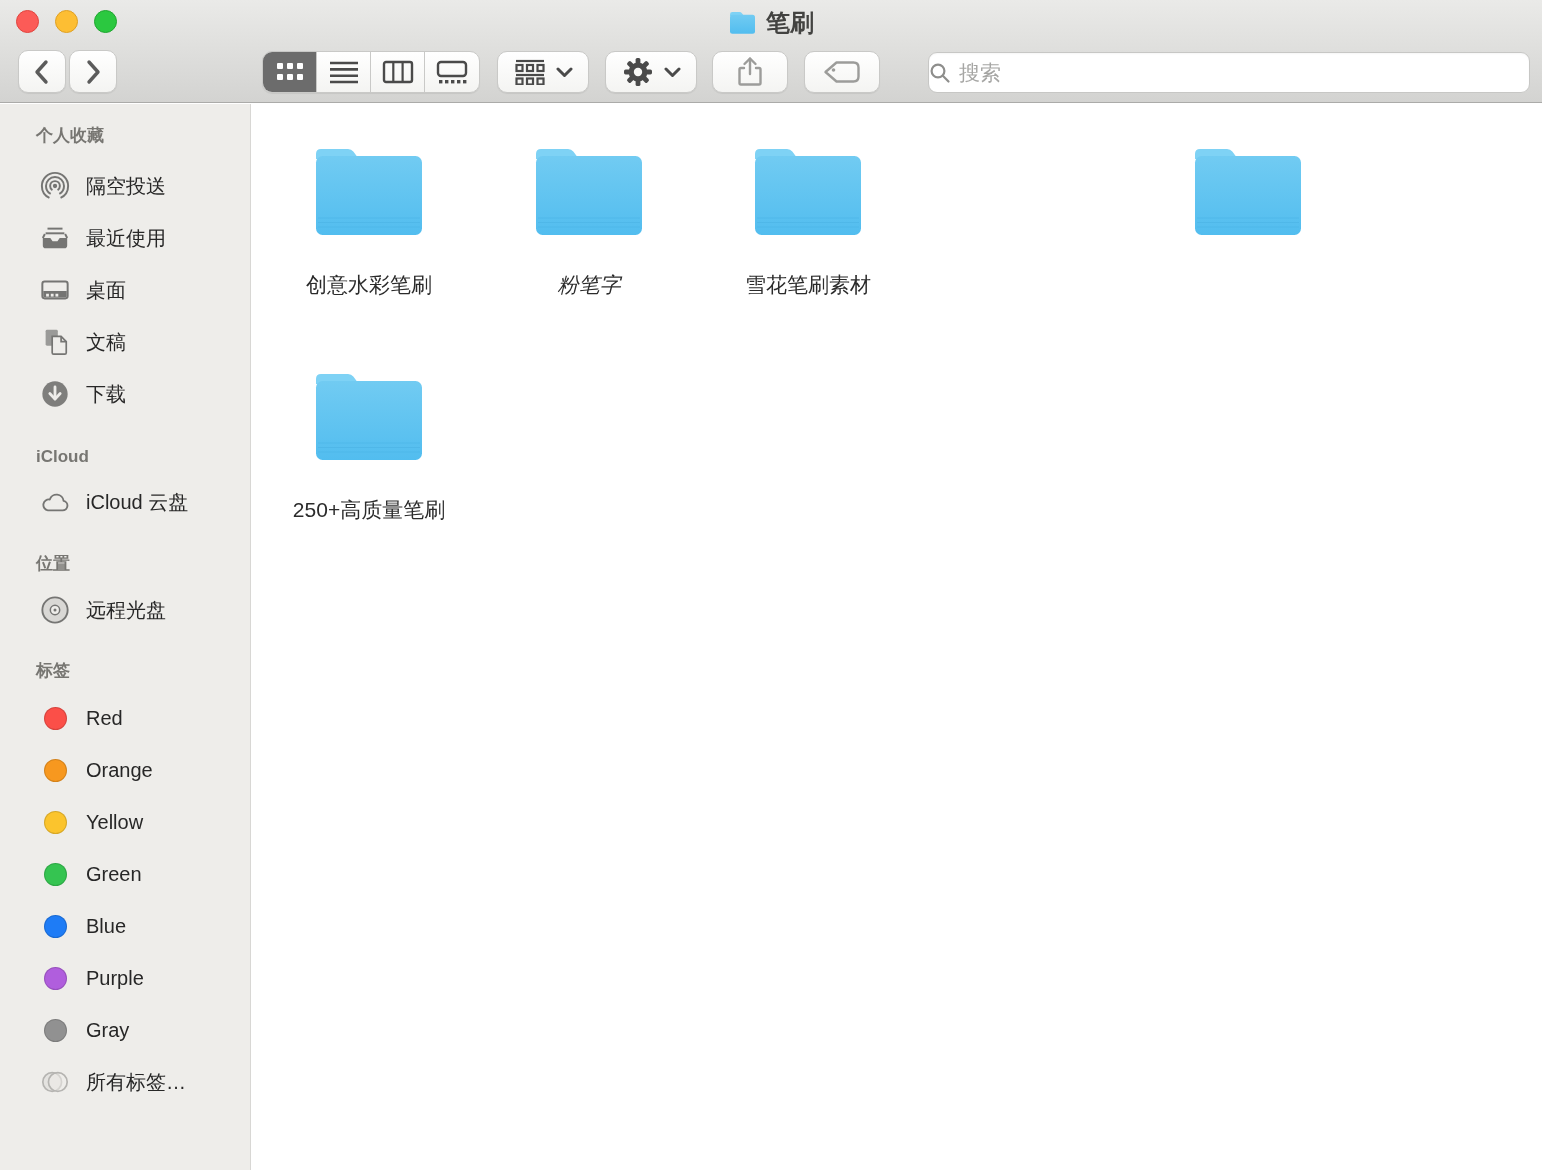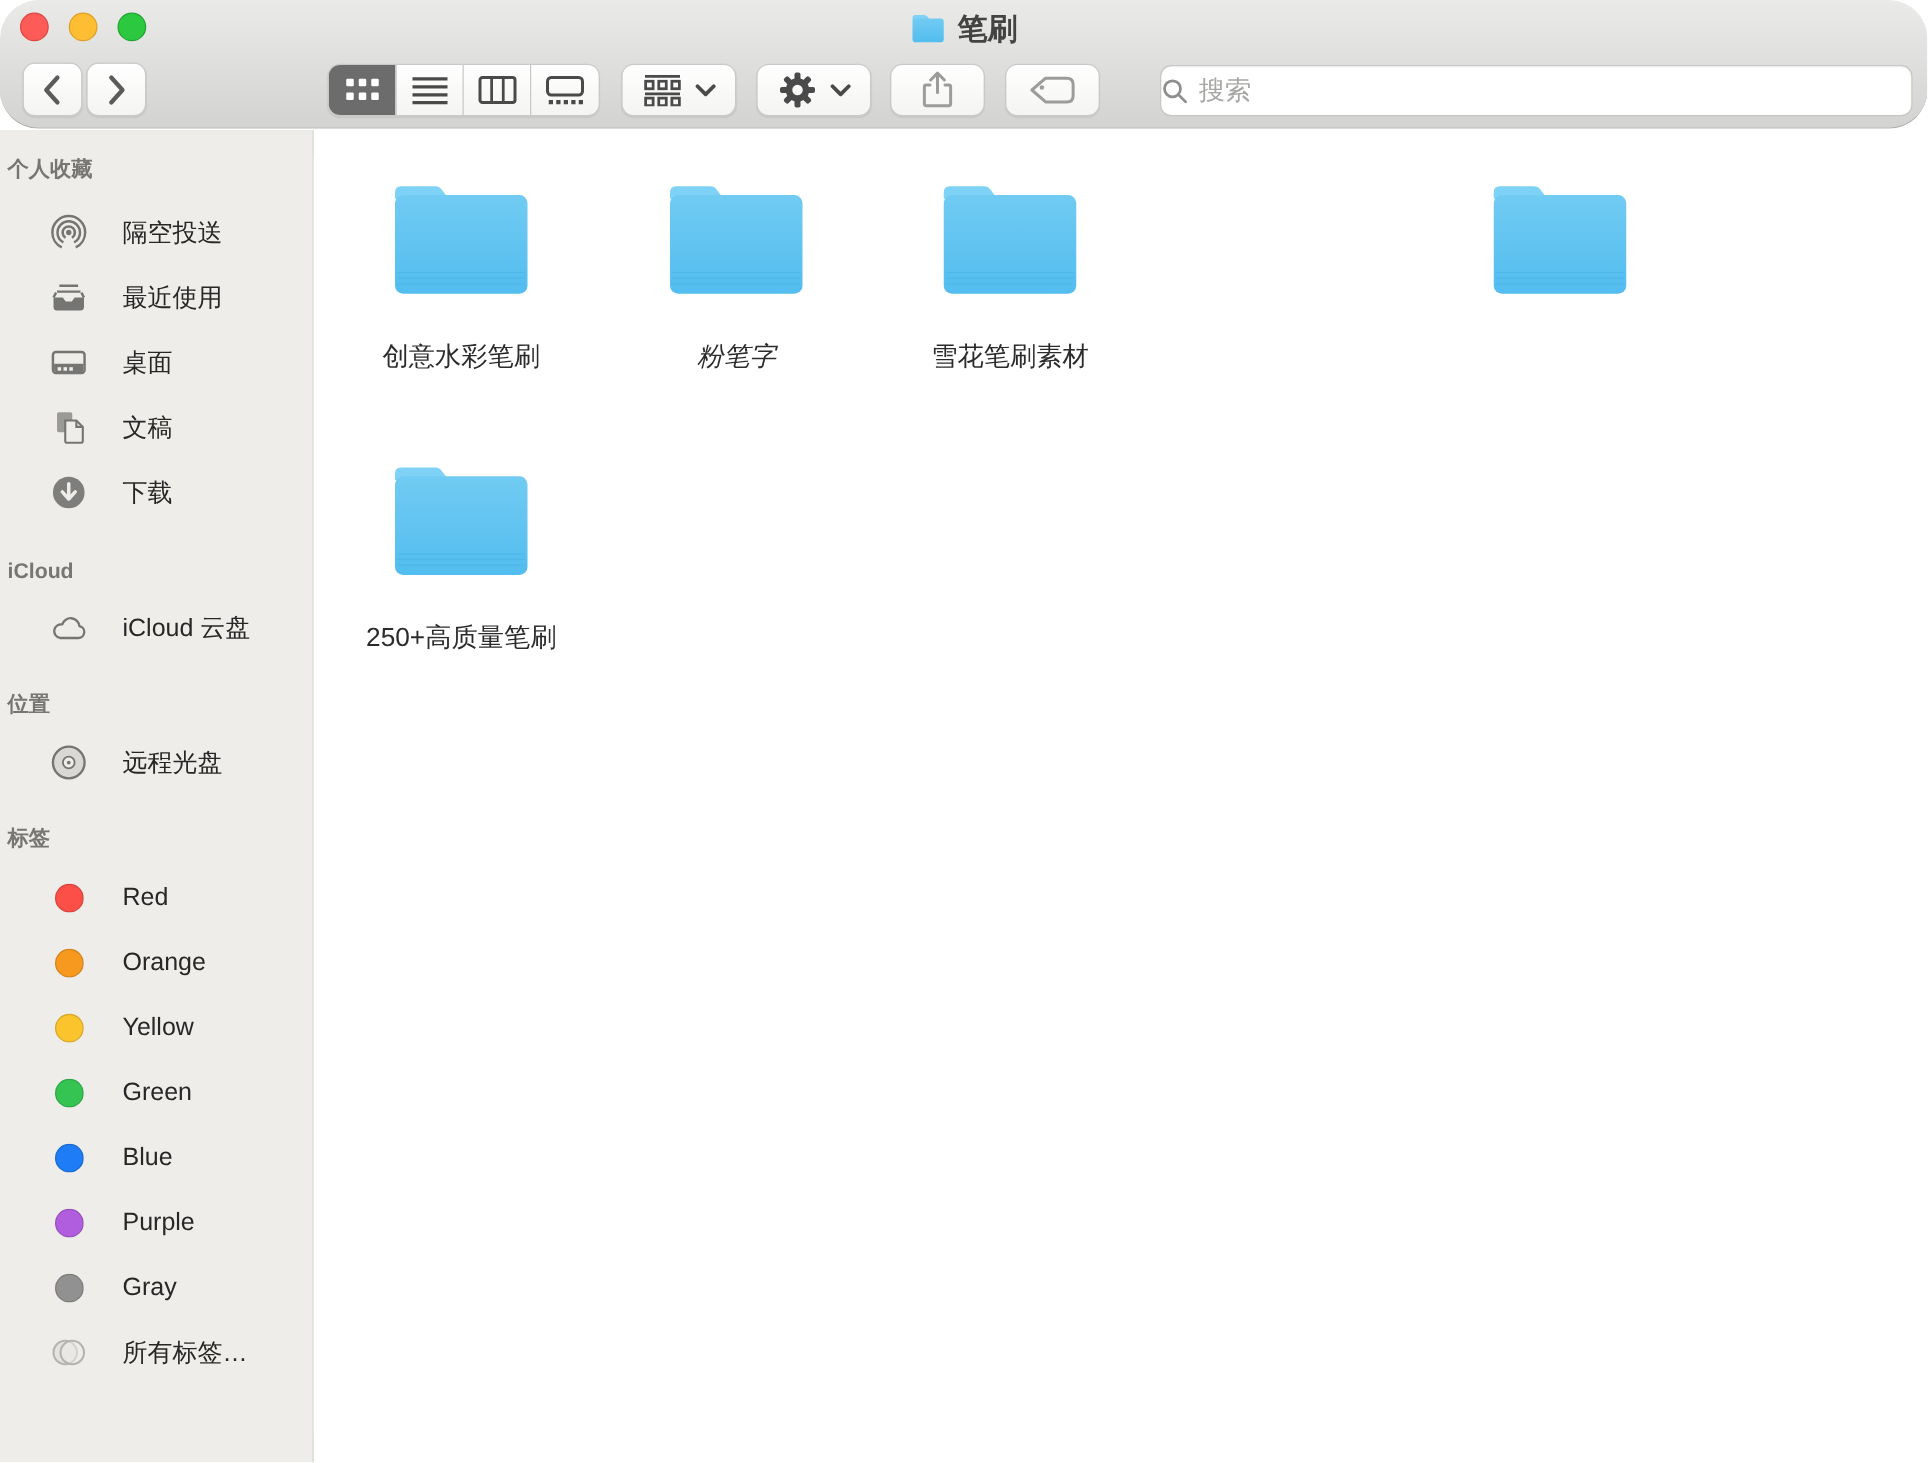--- a/index.html
+++ b/index.html
@@ -2,21 +2,21 @@
 <html><head>
 <meta charset="utf-8">
 <style>
   * { margin:0; padding:0; box-sizing:border-box; }
   html,body { width:1542px; height:1170px; overflow:hidden; }
   body { font-family:"Liberation Sans","DejaVu Sans",sans-serif; background:#FFFFFF; }
   .window { position:relative; width:1542px; height:1170px; background:#FFFFFF; }
 
   
   .topbar { position:absolute; top:0; left:0; width:1542px; height:103px;
-            background:linear-gradient(#EAEAE8, #D3D3D1); border-bottom:1px solid #ABABA9;border-radius:31px; }
+            background:linear-gradient(#EAEAE8, #D3D3D1); border-bottom:1px solid #ABABA9; }
   .traffic { position:absolute; top:10px; left:16px; display:flex; gap:16px; }
   .light { width:23px; height:23px; border-radius:50%; }
   .light.red    { background:#FC5B57; border:1px solid #E1443E; }
   .light.yellow { background:#FDBE33; border:1px solid #DFA023; }
   .light.green  { background:#2BC840; border:1px solid #1FA62F; }
 
   .titlegroup { position:absolute; top:7px; left:0; width:100%; height:32px;
                 display:flex; align-items:center; justify-content:center; gap:9px; }
   .titlegroup .ttl { font-size:24px; font-weight:600; color:#434341; }
 
@@ -48,23 +48,23 @@
   .searchbox input { flex:1; border:none; outline:none; font-size:21px; color:#333;
                      background:transparent; font-family:inherit; }
   .searchbox input::placeholder { color:#A6A6A4; }
 
   
   .mainarea { position:absolute; top:104px; left:0; width:1542px; height:1066px; display:flex; }
   .sidebar { width:251px; height:100%; background:#EEEDEA; border-right:1px solid #D8D7D4;
              padding-top:20px; flex:none; }
   .content { flex:1; position:relative; background:#FFFFFF;border-radius:20px; }
 
-  .sb-header { padding-left:6px; height:24px; line-height:24px; font-size:17px;
-               font-weight:600; color:#77767form3; color:#777672; }
-  .sb-item { height:52px; display:flex; align-items:center; padding-left:40px; gap:28px; }
+  .sb-header { padding-left:18px; height:24px; line-height:24px; font-size:17px;
+               font-weight:600; color:#77767form3; color:#777672;margin-left:18px; }
+  .sb-item { height:52px; display:flex; align-items:center; padding-left:40px; gap:16px; }
   .sb-item .sb-label { font-size:20px; color:#272727; white-space:nowrap; }
   .sb-icon { width:30px; height:30px; flex:none; display:flex; align-items:center; justify-content:center; }
   .tag-dot { width:23px; height:23px; border-radius:50%; border:1px solid rgba(0,0,0,0.14); }
   .gap-a { margin-top:25px; }
   .gap-b { margin-top:7px; }
   .gap-c { margin-top:24px; }
   .gap-d { margin-top:8px; }
   .gap-e { margin-top:23px; }
   .gap-f { margin-top:9px; }
   .m-items-fav { margin-top:12px; }

